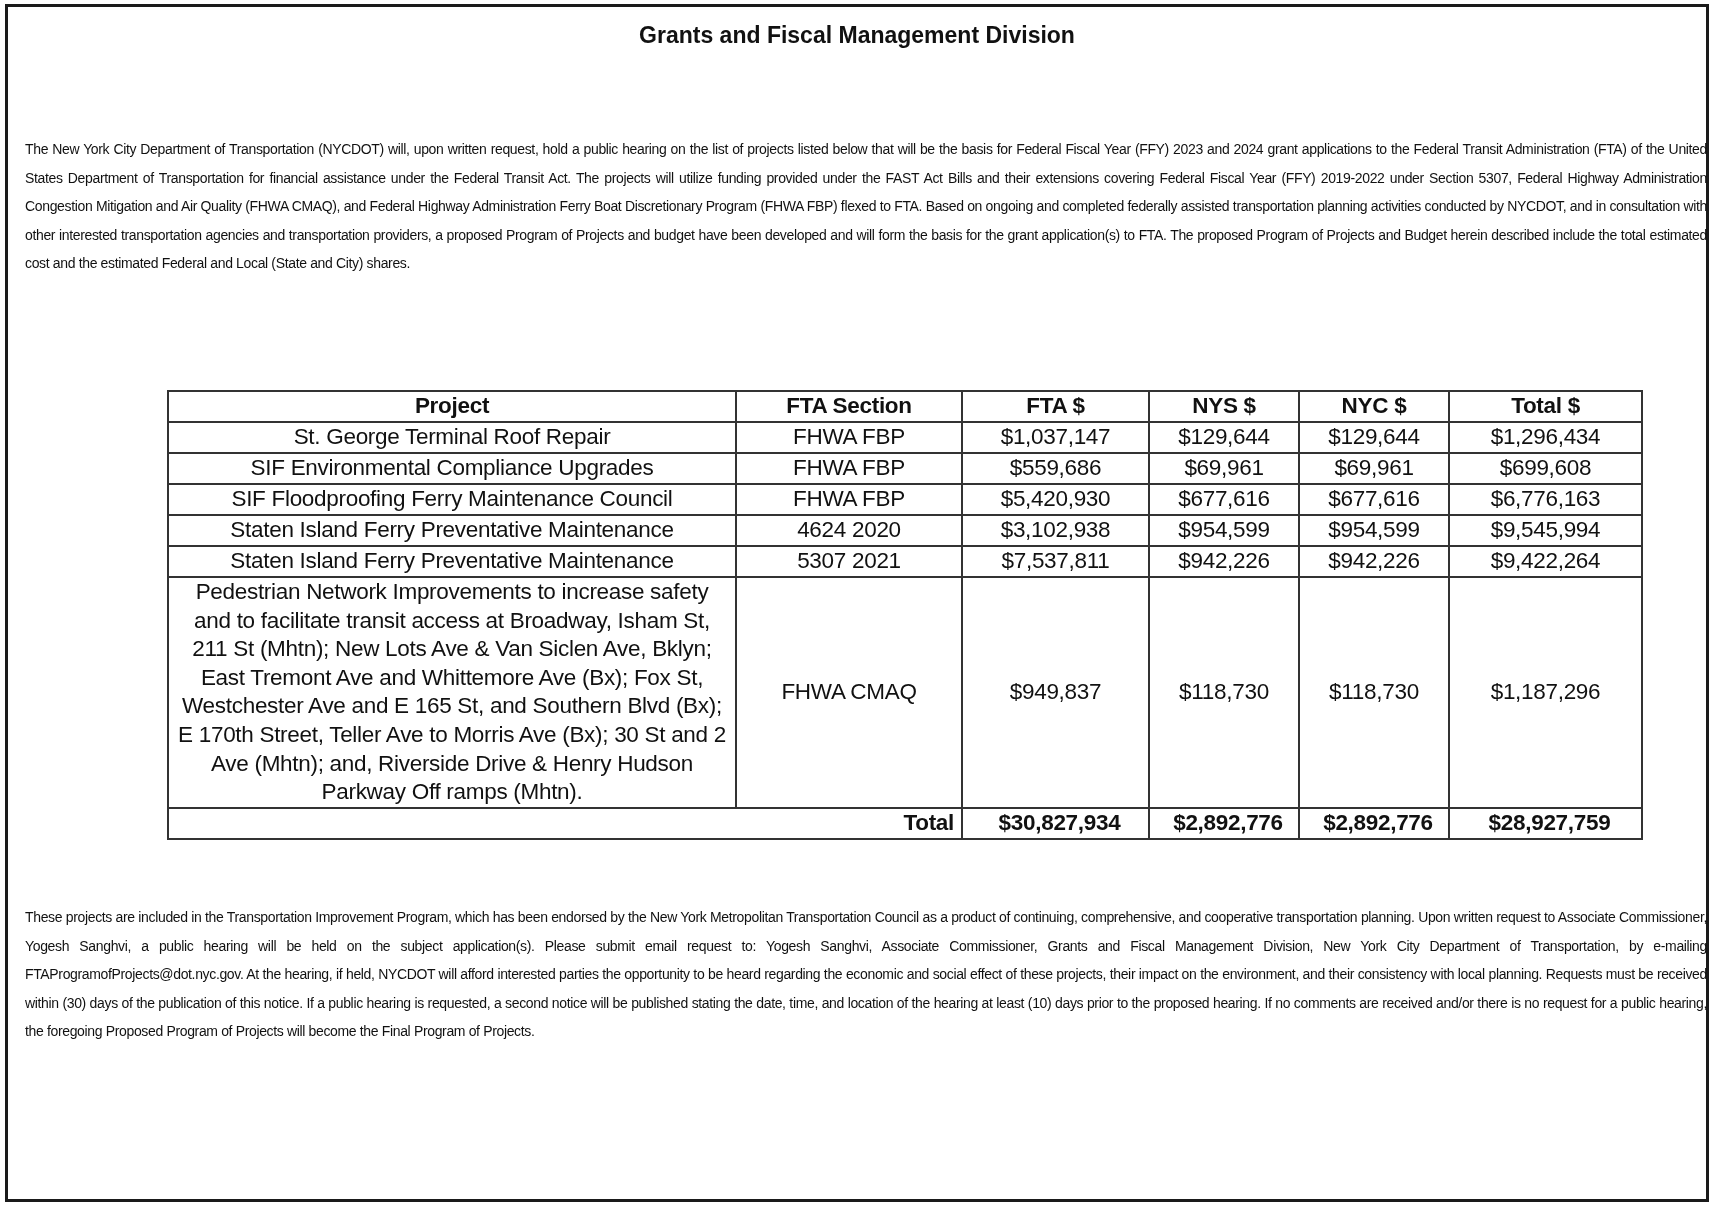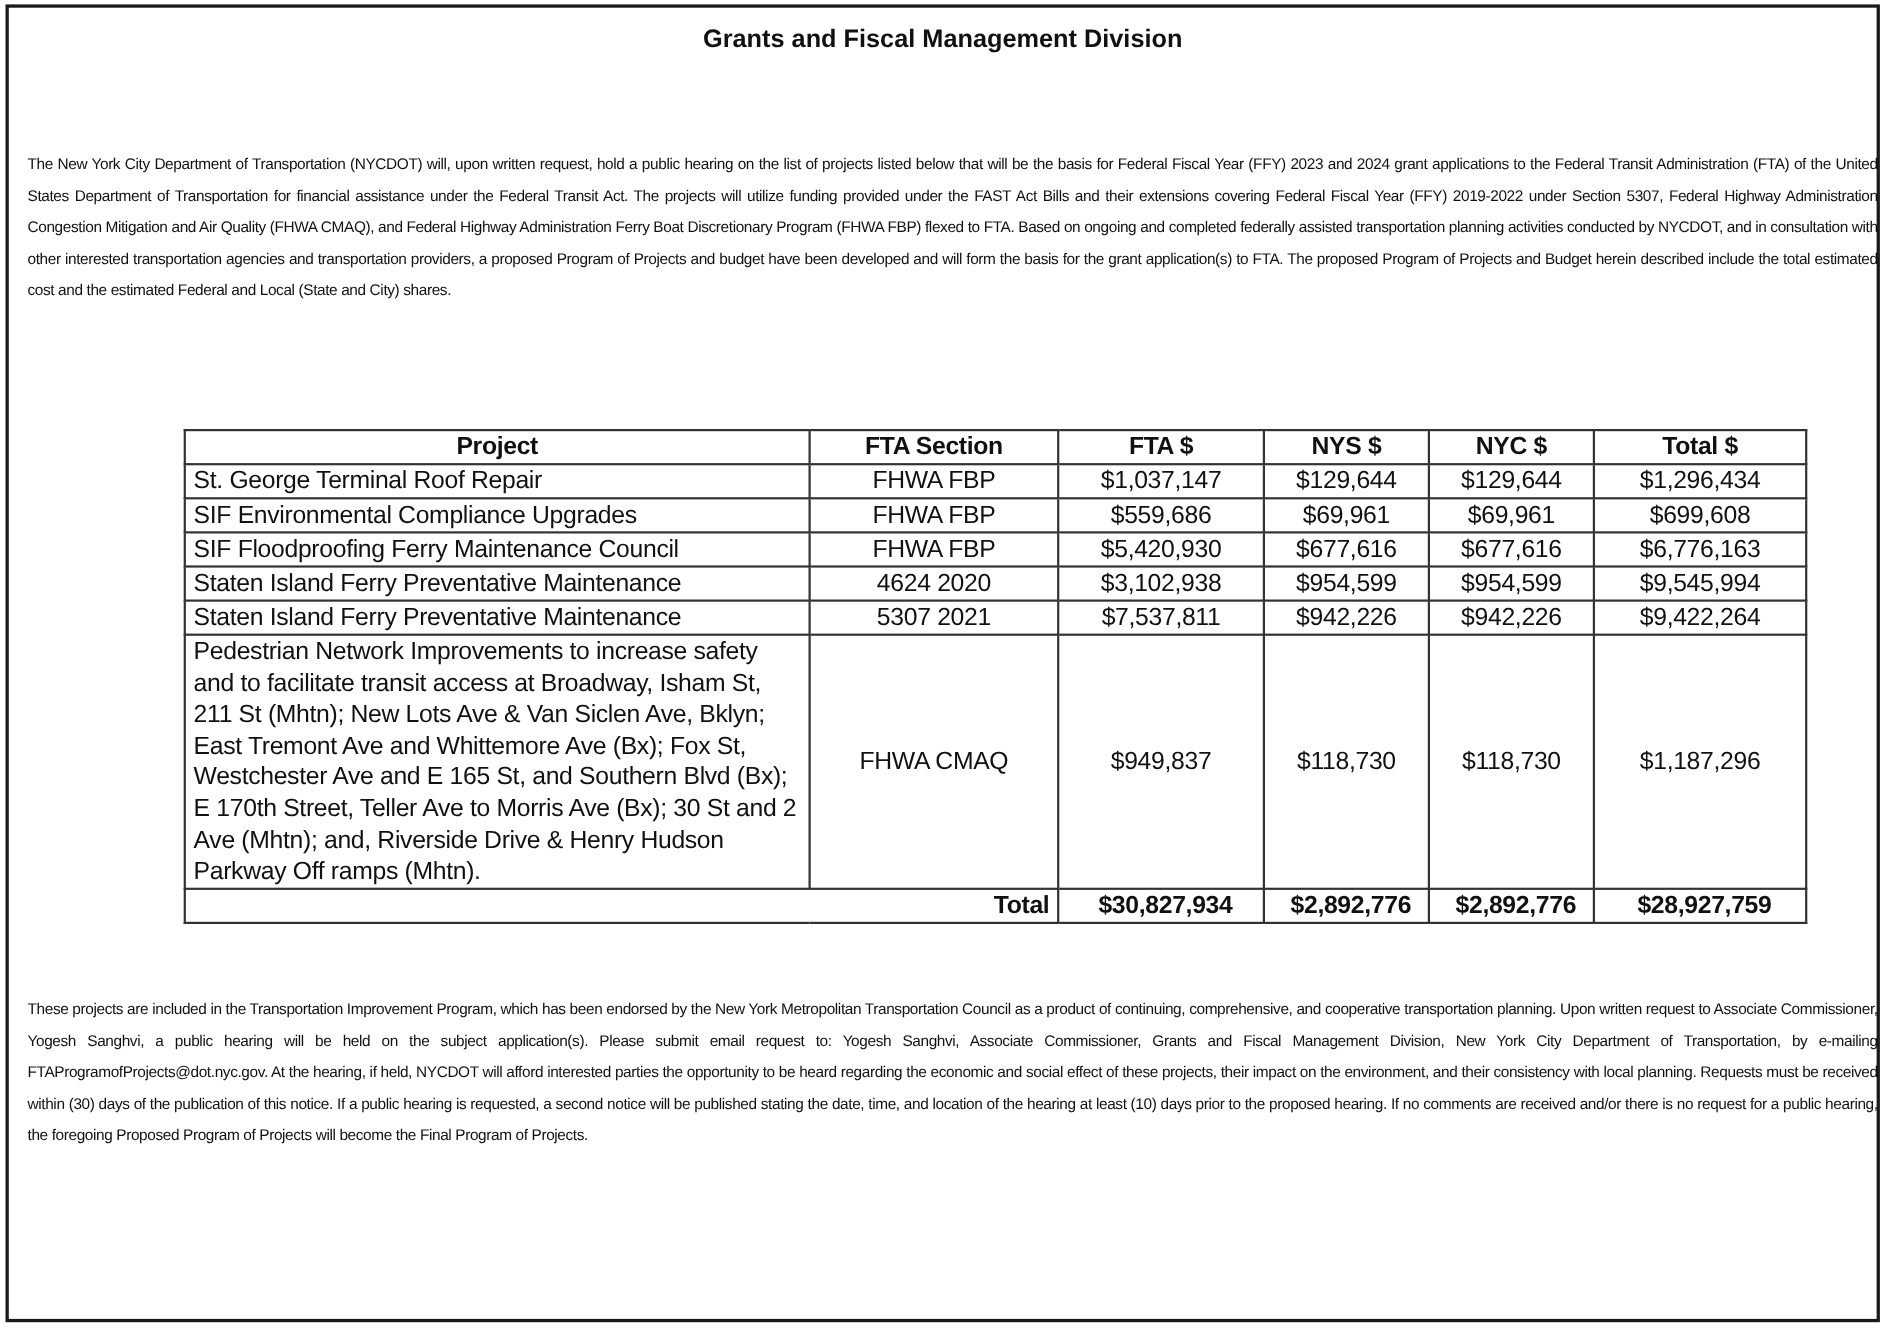--- a/index.html
+++ b/index.html
@@ -22,21 +22,21 @@
     table.budget {
       position: absolute; left: 120px; top: 383px; width: 1474px;
       border-collapse: collapse; table-layout: fixed;
       font-family: "Liberation Sans", sans-serif; font-size: 22.5px; letter-spacing: -0.3px; margin-left: 39px;
     }
     table.budget th, table.budget td {
       border: 2px solid #333; padding: 0 7px; line-height: 28.6px; vertical-align: middle;
     }
     table.budget th { font-weight: bold; text-align: center; height: 29px; }
     table.budget td { text-align: center; height: 29px; }
-    table.budget td.proj { text-align: left; border-radius: 11px; }
+    table.budget td.proj { text-align: center; border-radius: 11px; }
     table.budget tr.total td { font-weight: bold; padding-left: 15px; }
     table.budget tr.total td.label { text-align: right; }
     table.budget thead tr, table.budget tr.total { border-top: 2.5px solid #222; border-bottom: 2.5px solid #222; }
   </style>
 </head>
 <body>
 
 <div class="frame">
   <div class="header">
     <div>Grants and Fiscal Management Division</div>

